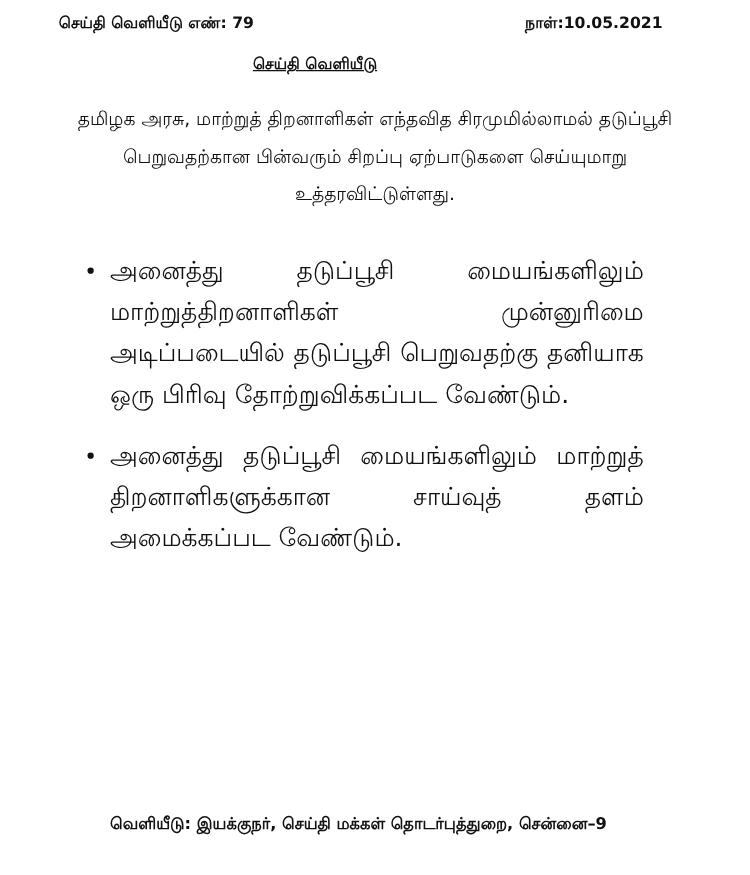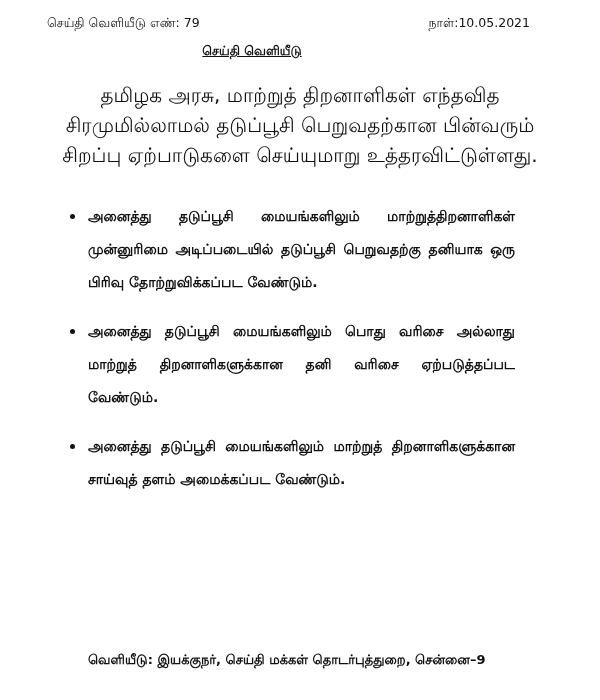--- a/index.html
+++ b/index.html
@@ -16,60 +16,59 @@
       color: #111111;
     }
     .header-row {
       position: absolute;
       top: 10px;
       left: 47px;
       right: 70px;
       height: 22px;
       display: flex;
       justify-content: space-between;
-      align-items: flex-end;
-      font-weight: normal;
+      align-items: flex-start;
+      font-weight: bold;
       font-size: 12.5px;
     }
     .doc-title {
       position: absolute;
       top: 43px;
       left: 0;
       width: 504px;
       text-align: center;
       font-weight: bold;
       font-size: 12.5px;
       text-decoration: underline;
     }
     .intro {
       position: absolute;
       top: 80px;
       left: 40px;
       width: 520px;
       text-align: center;
-      font-size: 20px;
+      font-size: 15px;
       line-height: 30px;
     }
     .bullets {
       position: absolute;
       top: 200px;
       left: 70px;
       width: 445px;
       margin: 0;
       padding: 0;
       list-style: none;
     }
     .bullet-item {
       position: relative;
       padding-left: 18px;
-      font-size: 14px;
+      font-size: 20px;
       line-height: 33px;
       text-align: justify;
       margin-bottom: 16px;
-      font-weight: bold;
     }
     .bullet-item .dot {
       position: absolute;
       left: 0;
       top: 14px;
       width: 5px;
       height: 5px;
       border-radius: 50%;
       background: #111111;
     }
@@ -93,21 +92,17 @@
 
 <div class="intro">தமிழக அரசு, மாற்றுத் திறனாளிகள் எந்தவித சிரமுமில்லாமல் தடுப்பூசி பெறுவதற்கான பின்வரும் சிறப்பு ஏற்பாடுகளை செய்யுமாறு உத்தரவிட்டுள்ளது.</div>
 
 <ul class="bullets">
   <li class="bullet-item">
     <span class="dot"></span>
     <span>அனைத்து தடுப்பூசி மையங்களிலும் மாற்றுத்திறனாளிகள் முன்னுரிமை அடிப்படையில் தடுப்பூசி பெறுவதற்கு தனியாக ஒரு பிரிவு தோற்றுவிக்கப்பட வேண்டும்.</span>
   </li>
   <li class="bullet-item">
     <span class="dot"></span>
-    <span>அனைத்து தடுப்பூசி மையங்களிலும் பொது வரிசை அல்லாது மாற்றுத் திறனாளிகளுக்கான தனி வரிசை ஏற்படுத்தப்பட வேண்டும்.</span>
-  </li>
-  <li class="bullet-item">
-    <span class="dot"></span>
     <span>அனைத்து தடுப்பூசி மையங்களிலும் மாற்றுத் திறனாளிகளுக்கான சாய்வுத் தளம் அமைக்கப்பட வேண்டும்.</span>
   </li>
 </ul>
 
 <div class="footer">வெளியீடு: இயக்குநர், செய்தி மக்கள் தொடர்புத்துறை, சென்னை–9</div>
 
 </body></html>

